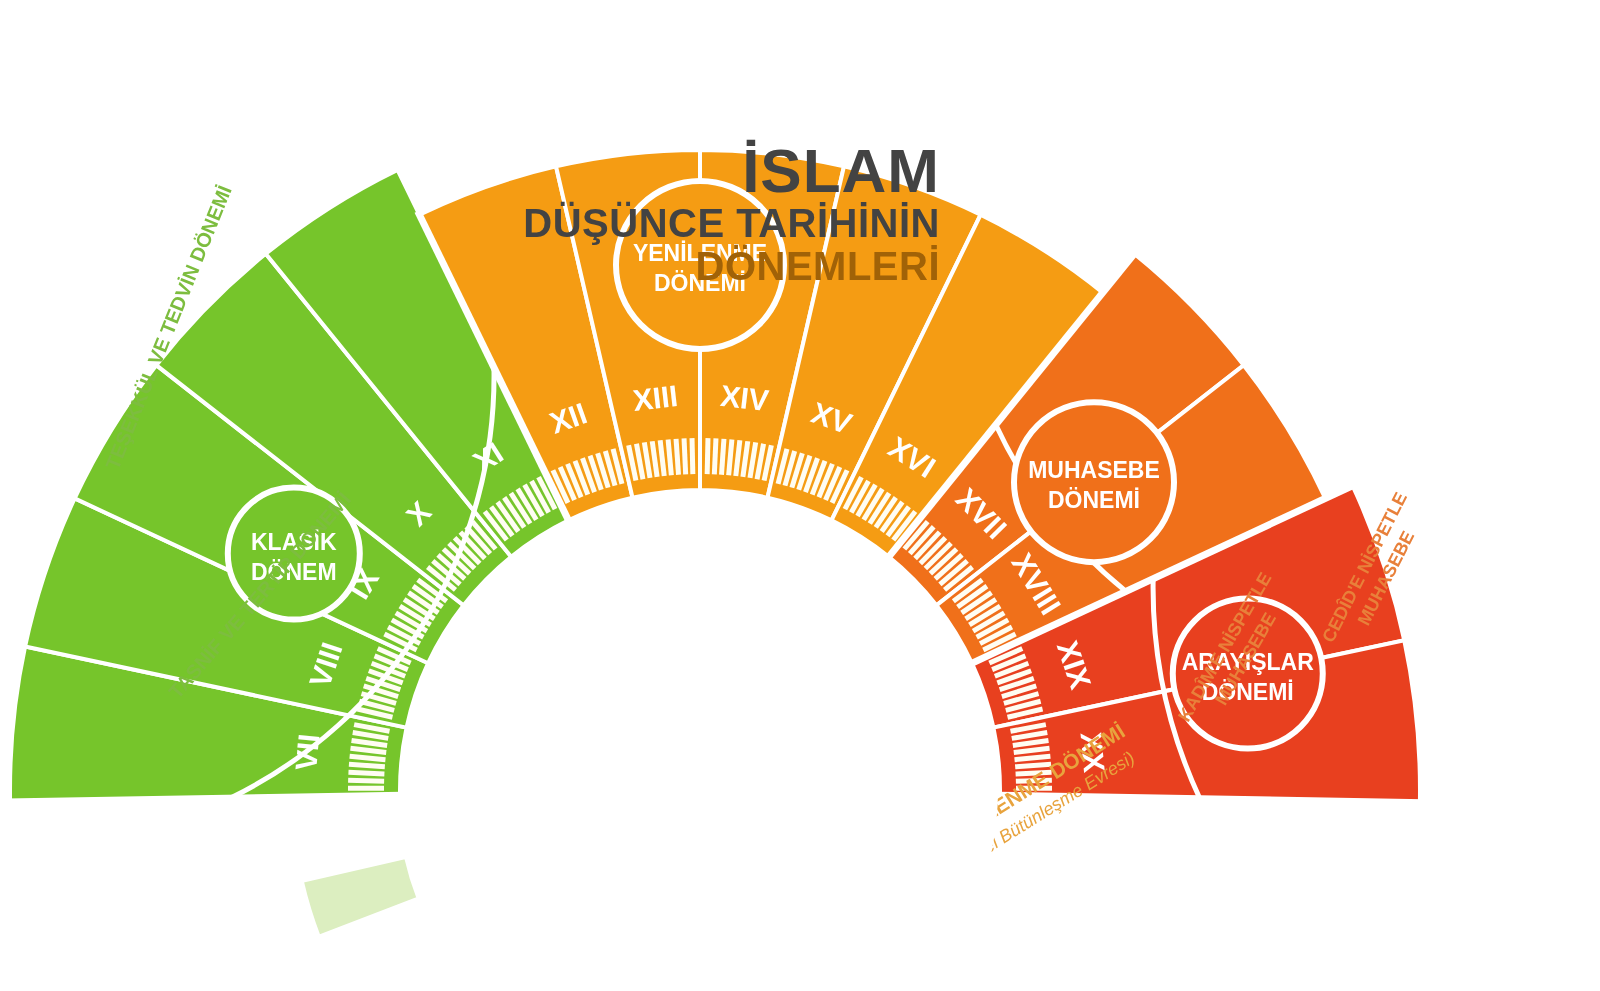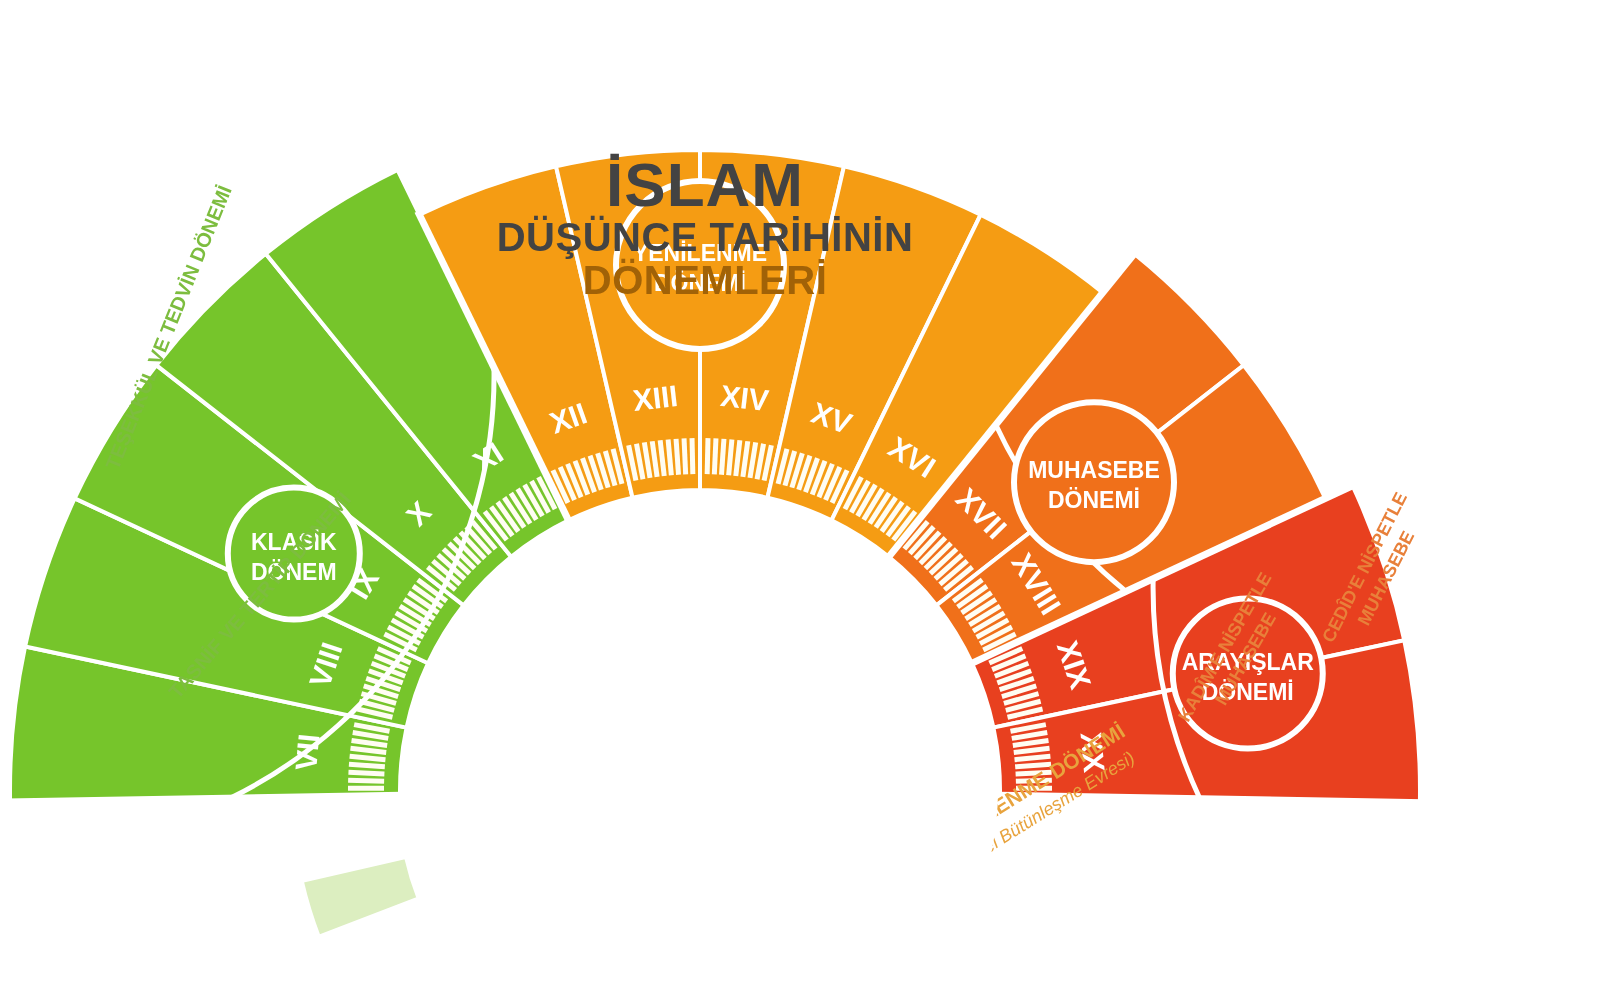--- a/index.html
+++ b/index.html
@@ -1,19 +1,19 @@
 <!DOCTYPE html>
 <html><head>
 <meta charset="utf-8">
 <style>
   html,body{margin:0;padding:0;background:#ffffff;}
   body{width:1600px;height:991px;overflow:hidden;font-family:"Liberation Sans",sans-serif;}
   #stage{position:relative;width:1600px;height:991px;background:#fff;}
   svg{display:block;}
-  .title-block{position:absolute;left:470px;top:155px;width:470px;text-align:center;pointer-events:none;}
+  .title-block{position:absolute;left:470px;top:141px;width:470px;text-align:right;pointer-events:none;}
   .t1{font-family:"Liberation Sans",sans-serif;font-weight:bold;font-size:62px;line-height:0.98;color:#434343;letter-spacing:1px;}
   .t2{font-family:"Liberation Sans",sans-serif;font-weight:bold;font-size:40px;line-height:1.08;color:#434343;letter-spacing:0.5px;}
   .t3{font-family:"Liberation Sans",sans-serif;font-weight:bold;font-size:40px;line-height:1.08;color:#a16207;letter-spacing:0.5px;}
   text{font-family:"Liberation Sans",sans-serif;}
   .roman{font-weight:bold;fill:#ffffff;}
   .hubtxt{font-weight:bold;fill:#ffffff;}
   .outlbl{font-weight:bold;}
   .outsub{font-weight:normal;font-style:italic;}
 </style>
 </head>

